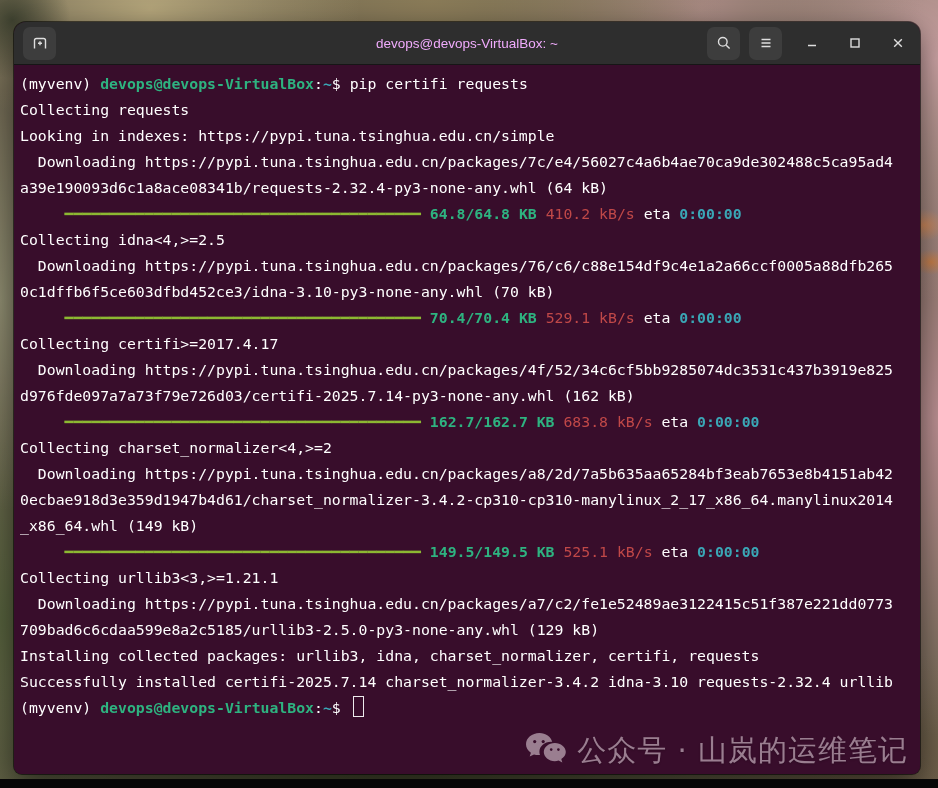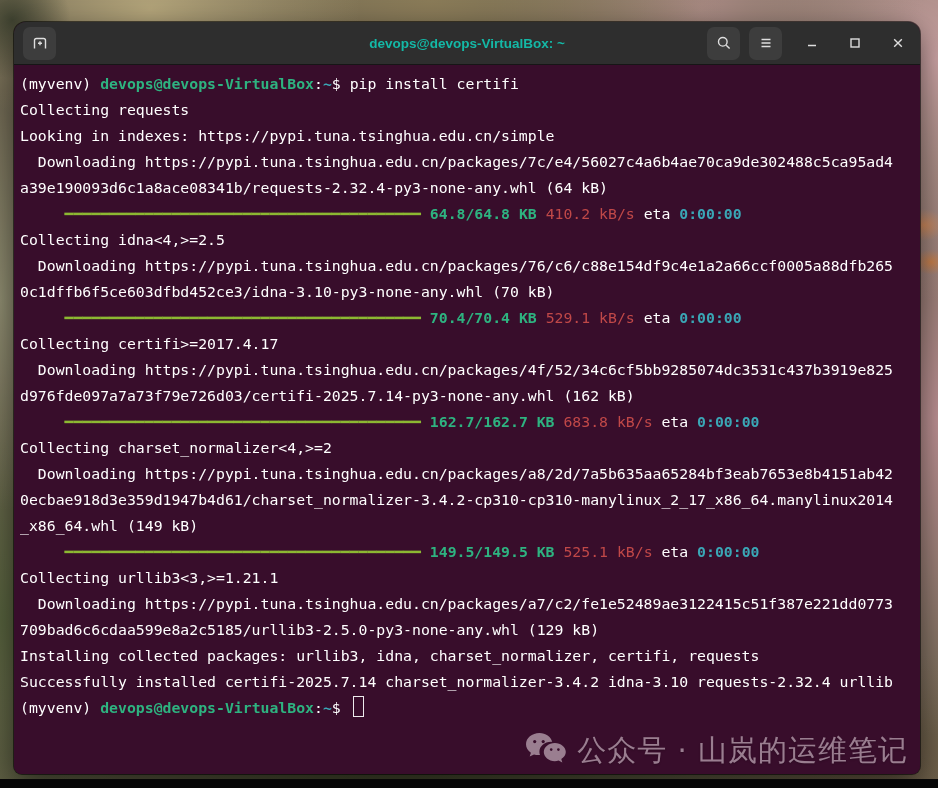--- a/index.html
+++ b/index.html
@@ -35,21 +35,21 @@
     border-bottom:1px solid #161616;
     display:flex;align-items:center;position:relative;padding:0 9px;
   }
   .tb-btn{
     width:33px;height:33px;border-radius:7px;border:none;cursor:pointer;
     background:var(--titlebar-button-bg,#3d3d3d);
     display:flex;align-items:center;justify-content:center;padding:0;
   }
   .tb-title{
     position:absolute;left:0;right:0;text-align:center;
-    color:#14b8a6;font-size:13.5px;font-weight:bold;pointer-events:none;
+    color:#f0abfc;font-size:13.5px;font-weight:normal;pointer-events:none;
   }
   .tb-right{margin-left:auto;display:flex;align-items:center;gap:9px;z-index:2;}
   .wc-btn{
     width:26px;height:26px;border:none;background:transparent;cursor:pointer;
     display:flex;align-items:center;justify-content:center;padding:0;margin-left:8px;
   }
   .icon-stroke{stroke:#dedede;fill:none;stroke-width:1.4;}
 
   .terminal{
     flex:1;position:relative;background:var(--terminal-bg,#380d2b);
@@ -130,21 +130,21 @@
             <svg width="14" height="14" viewBox="0 0 14 14">
               <path class="icon-stroke" d="M3.2 3.2 L10.8 10.8 M10.8 3.2 L3.2 10.8"></path>
             </svg>
           </span>
         </button>
       </div>
     </div>
 
     <div class="terminal">
 
-      <div class="tline"><span class="seg-fg">(myvenv) </span><span class="seg-g">devops@devops-VirtualBox</span><span class="seg-fg">:</span><span class="seg-c">~</span><span class="seg-fg">$ </span><span class="seg-fg">pip install certifi</span></div>
+      <div class="tline"><span class="seg-fg">(myvenv) </span><span class="seg-g">devops@devops-VirtualBox</span><span class="seg-fg">:</span><span class="seg-c">~</span><span class="seg-fg">$ </span><span class="seg-fg">pip certifi requests</span></div>
         <div class="tline"><span class="seg-fg">Collecting requests</span></div>
         <div class="tline"><span class="seg-fg">Looking in indexes: https://pypi.tuna.tsinghua.edu.cn/simple</span></div>
         <div class="tline"><span class="seg-fg">  Downloading https://pypi.tuna.tsinghua.edu.cn/packages/7c/e4/56027c4a6b4ae70ca9de302488c5ca95ad4</span></div>
         <div class="tline"><span class="seg-fg">a39e190093d6c1a8ace08341b/requests-2.32.4-py3-none-any.whl (64 kB)</span></div>
         <div class="tline"><span class="seg-fg">     </span><span class="seg-bar">━━━━━━━━━━━━━━━━━━━━━━━━━━━━━━━━━━━━━━━━</span><span class="seg-fg"> </span><span class="seg-g">64.8/64.8 KB</span><span class="seg-fg"> </span><span class="seg-r">410.2 kB/s</span><span class="seg-fg"> eta </span><span class="seg-c">0:00:00</span></div>
         <div class="tline"><span class="seg-fg">Collecting idna&lt;4,&gt;=2.5</span></div>
         <div class="tline"><span class="seg-fg">  Downloading https://pypi.tuna.tsinghua.edu.cn/packages/76/c6/c88e154df9c4e1a2a66ccf0005a88dfb265</span></div>
         <div class="tline"><span class="seg-fg">0c1dffb6f5ce603dfbd452ce3/idna-3.10-py3-none-any.whl (70 kB)</span></div>
         <div class="tline"><span class="seg-fg">     </span><span class="seg-bar">━━━━━━━━━━━━━━━━━━━━━━━━━━━━━━━━━━━━━━━━</span><span class="seg-fg"> </span><span class="seg-g">70.4/70.4 KB</span><span class="seg-fg"> </span><span class="seg-r">529.1 kB/s</span><span class="seg-fg"> eta </span><span class="seg-c">0:00:00</span></div>
         <div class="tline"><span class="seg-fg">Collecting certifi&gt;=2017.4.17</span></div>

